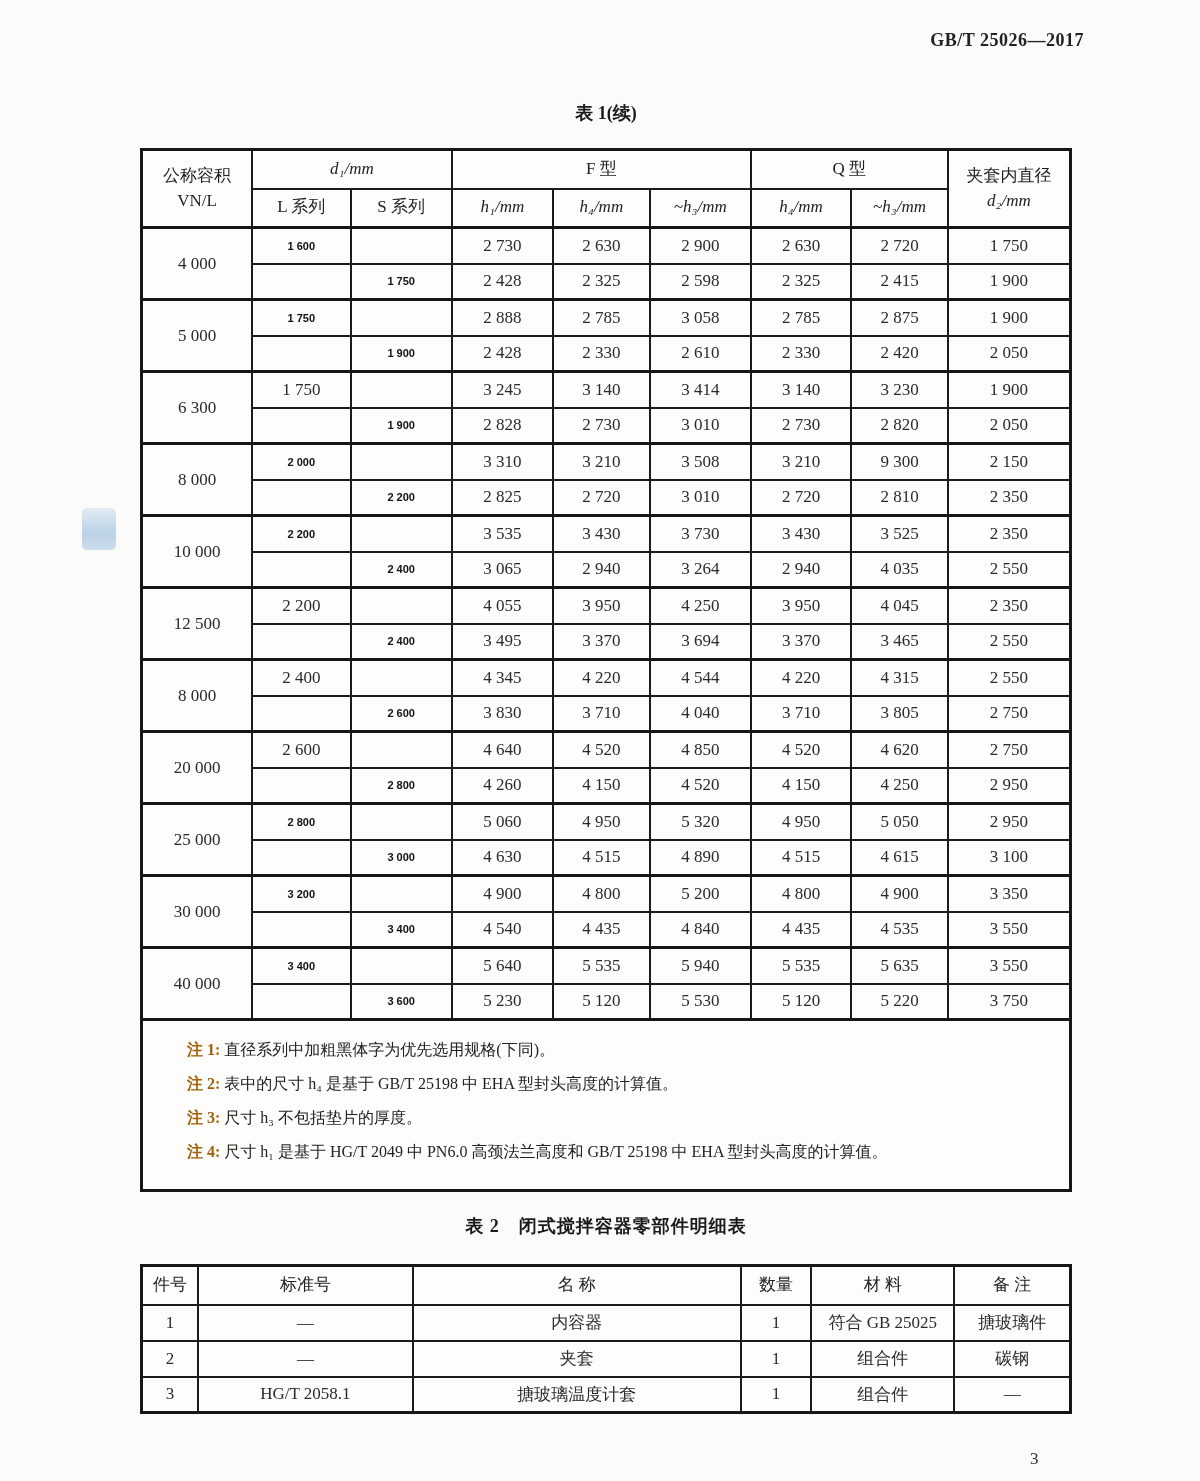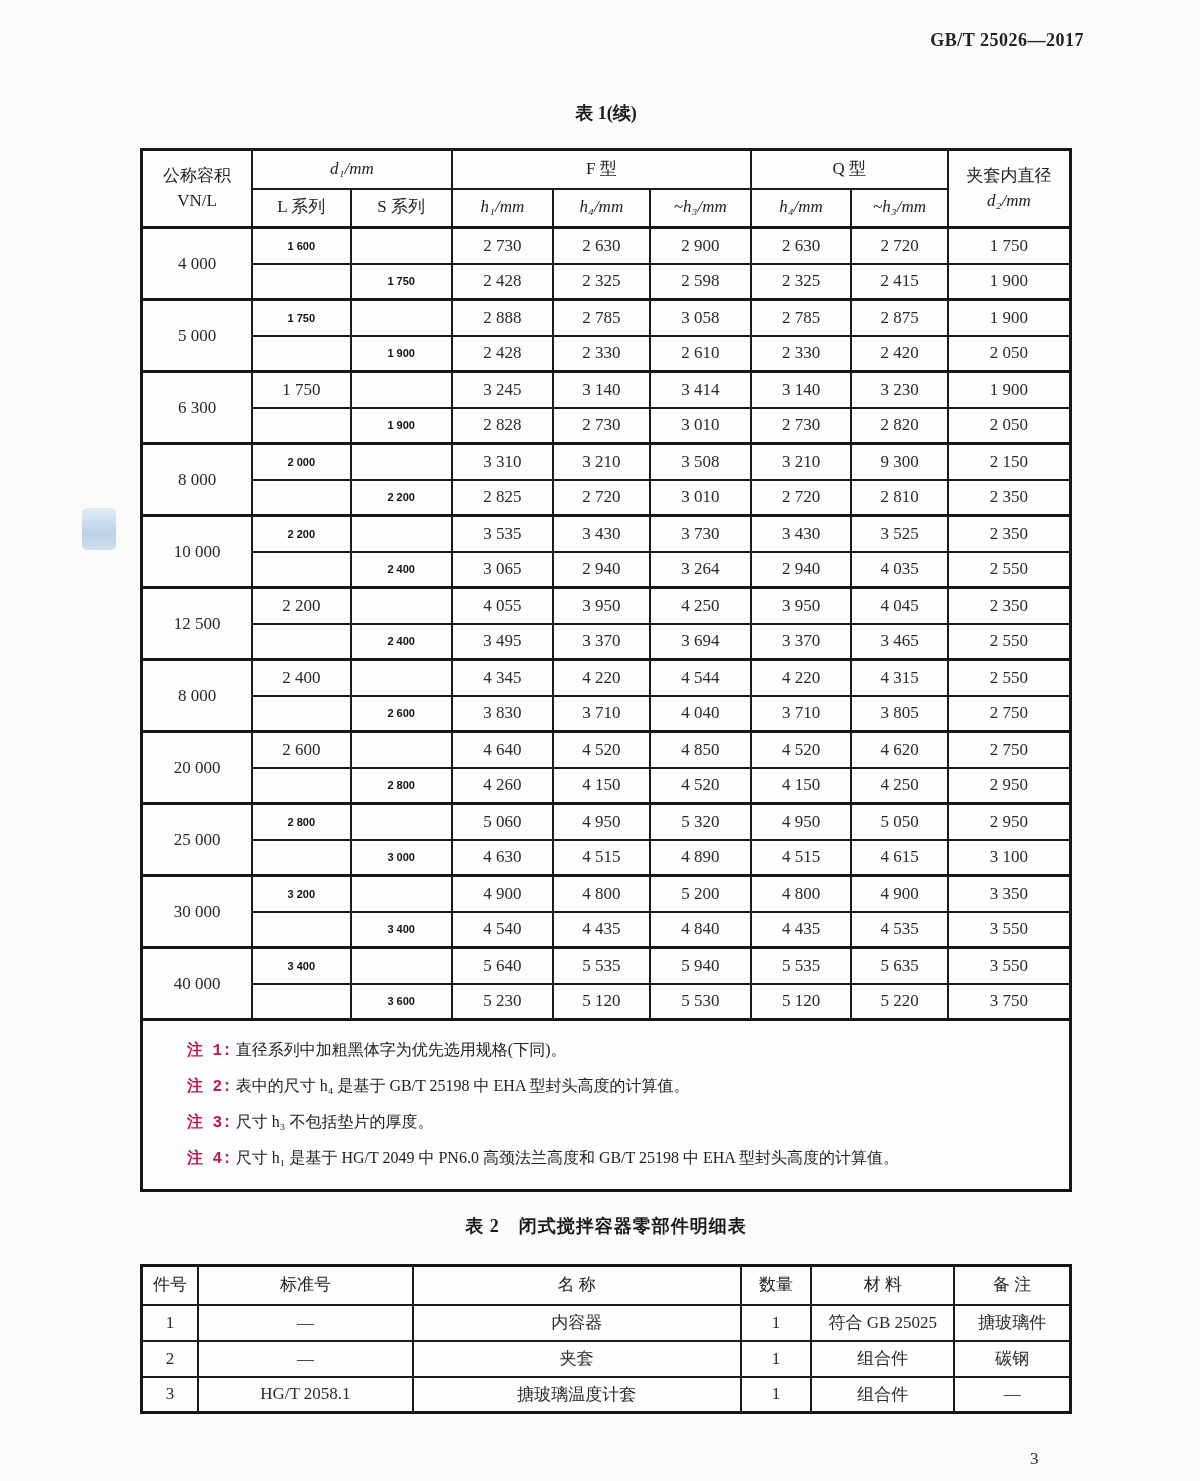--- a/index.html
+++ b/index.html
@@ -55,22 +55,22 @@
     font-weight:bold;font-size:11px;color:#111;
   }
   td.notes-cell{
     text-align:left;vertical-align:top;
     padding:12px 20px 10px 44px;
     border-top:3px solid #161616;
     height:146px;
   }
   .note{font-size:16px;line-height:2.12;color:#222;white-space:nowrap;}
   .note .note-label{
-    font-family:Liberation Mono, monospace;
-    font-weight:bold;margin-right:4px;color:#be185d;
+    font-family:Liberation Serif, serif;
+    font-weight:bold;margin-right:4px;color:#a16207;
   }
   .page-number{
     position:absolute;top:1449px;left:1030px;
     font-size:17px;color:#333;
   }
 </style>
 </head>
 <body>
 
 <div class="page">

